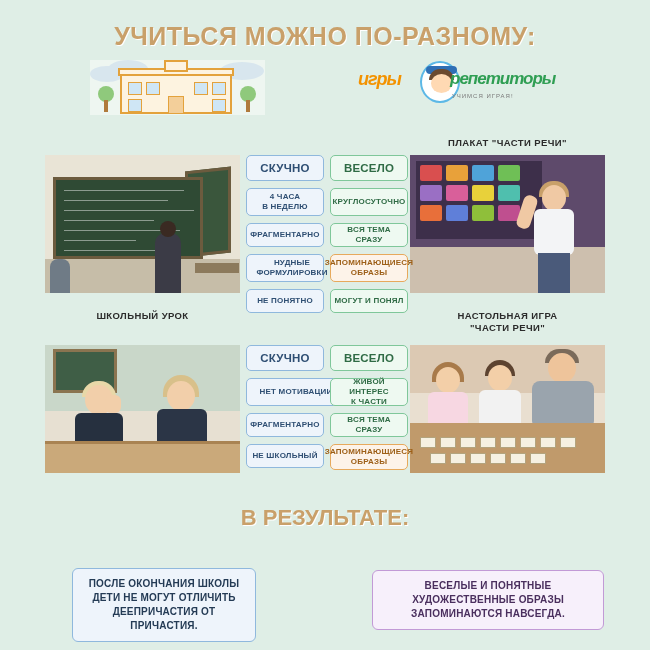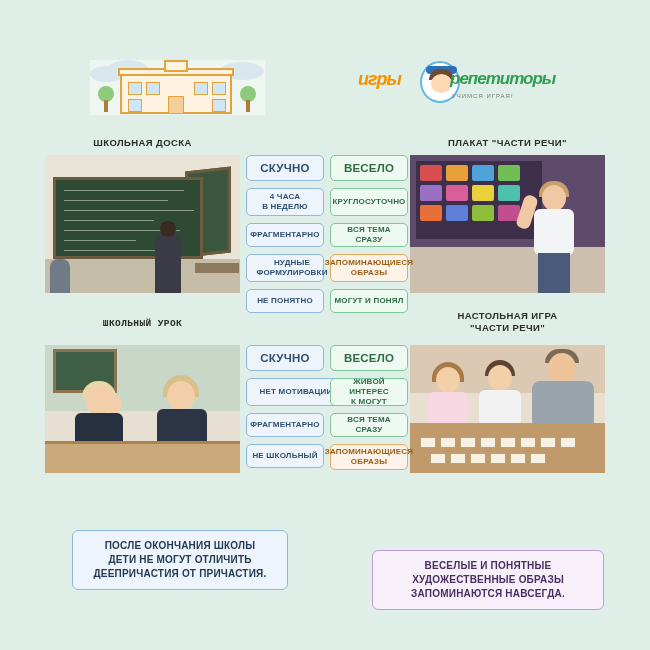--- a/index.html
+++ b/index.html
@@ -187,21 +187,21 @@
   }
   .res-box {
     position: absolute;
     border-radius: 6px;
     text-align: center;
     font-size: 10px; font-weight: bold;
     line-height: 14px;
     padding: 8px 6px;
     letter-spacing: 0.2px;
   }
-  .res-left { left: 72px; top: 530px; width: 216px; background:#eef4fb; border:1.5px solid #8fb8dd; color:#243b55; }
+  .res-left { left: 72px; top: 568px; width: 184px; background:#eef4fb; border:1.5px solid #8fb8dd; color:#243b55; }
   .res-right { left: 372px; top: 550px; width: 232px; background:#f7f0fb; border:1.5px solid #c29ad6; color:#4a2f5e; }
   
   .footer {
     position: absolute;
     left: 0; bottom: 0; width: 650px; height: 52px;
     background: #ffffff;
   }
   .footer-note {
     position: absolute; right: 14px; top: -16px;
     font-size: 11px; color: #2b2b2b;
@@ -213,20 +213,21 @@
   }
   .otzyv-logo .pro { color: #6fbf44; }
   .otzyv-mark { position: absolute; right: 176px; top: 10px; width: 34px; height: 30px; }
   .om { position:absolute; border-radius: 3px; }
 </style>
 </head>
 <body>
 
 <div class="page">
 
+  <div class="main-title">УЧИТЬСЯ МОЖНО ПО-РАЗНОМУ:</div>
 
   <div class="school-img">
     <div class="cloud" style="left:0px; top:6px; width:34px; height:16px;"></div>
     <div class="cloud" style="left:18px; top:0px; width:40px; height:18px;"></div>
     <div class="cloud" style="left:130px; top:2px; width:44px; height:18px;"></div>
     <div class="bld-roof"></div>
     <div class="bld-tower"></div>
     <div class="bld-body"></div>
     <div class="win" style="left:38px; top:22px;"></div>
     <div class="win" style="left:56px; top:22px;"></div>
@@ -249,23 +250,22 @@
     <div class="logo-igry">игры</div>
     <div class="logo-kid">
       <div class="cap"></div>
         <div class="hair"></div>
         <div class="face"></div>
     </div>
     <div class="logo-rep">репетиторы</div>
     <div class="logo-sub">УЧИМСЯ ИГРАЯ!</div>
   </div>
 
-  <div class="caption" style="left:45px; top:137px; width:195px;">ШКОЛЬНАЯ ДОСКА</div>
   <div class="caption" style="left:410px; top:137px; width:195px;">ПЛАКАТ "ЧАСТИ РЕЧИ"</div>
-  <div class="caption" style="left:45px; top:318px; width:195px;font-family:Liberation Mono, monospace;">ШКОЛЬНЫЙ УРОК</div>
+  <div class="caption" style="left:45px; top:310px; width:195px;">ШКОЛЬНЫЙ УРОК</div>
   <div class="caption" style="left:410px; top:310px; width:195px; white-space:pre-line;">НАСТОЛЬНАЯ ИГРА
 "ЧАСТИ РЕЧИ"</div>
 
   <div class="photo ph-board">
     <div class="board-floor"></div>
     <div class="board-green2"></div>
     <div class="board-green">
       <div class="chalkline" style="left:8px; top:10px; width:120px;"></div>
       <div class="chalkline" style="left:8px; top:20px; width:104px;"></div>
       <div class="chalkline" style="left:8px; top:30px; width:130px;"></div>
@@ -377,31 +377,32 @@
     <div class="cell blue" style="left:246px; top:289px; width:78px; height:24px; white-space:pre-line;">НЕ ПОНЯТНО</div>
     <div class="cell green" style="left:330px; top:289px; width:78px; height:24px; white-space:pre-line;">МОГУТ И ПОНЯЛ</div>
   </div>
 
   <div class="cmp">
     <div class="cell head blue" style="left:246px; top:345px; width:78px; height:26px;">СКУЧНО</div>
     <div class="cell head green" style="left:330px; top:345px; width:78px; height:26px;">ВЕСЕЛО</div>
 
     <div class="cell blue" style="left:246px; top:378px; width:100px; height:28px; white-space:pre-line;">НЕТ МОТИВАЦИИ</div>
     <div class="cell green" style="left:330px; top:378px; width:78px; height:28px; white-space:pre-line;">ЖИВОЙ ИНТЕРЕС
-К МОГУТ</div>
+К ЧАСТИ</div>
 
     <div class="cell blue" style="left:246px; top:413px; width:78px; height:24px; white-space:pre-line;">ФРАГМЕНТАРНО</div>
     <div class="cell green" style="left:330px; top:413px; width:78px; height:24px; white-space:pre-line;">ВСЯ ТЕМА СРАЗУ</div>
 
     <div class="cell blue" style="left:246px; top:444px; width:78px; height:24px; white-space:pre-line;">НЕ ШКОЛЬНЫЙ</div>
     <div class="cell orange" style="left:330px; top:444px; width:78px; height:26px; white-space:pre-line;">ЗАПОМИНАЮЩИЕСЯ
 ОБРАЗЫ</div>
   </div>
 
+  <div class="result-title">В РЕЗУЛЬТАТЕ:</div>
   <div class="res-box res-left" style="white-space:pre-line;">ПОСЛЕ ОКОНЧАНИЯ ШКОЛЫ
 ДЕТИ НЕ МОГУТ ОТЛИЧИТЬ
 ДЕЕПРИЧАСТИЯ ОТ ПРИЧАСТИЯ.</div>
-  <div class="res-box res-right" style="white-space:pre-line;">ВЕСЕЛЫЕ И ПОНЯТНЫЕ
+  <div class="res-box res-right" style="white-space:pre-line;margin-top:20px;">ВЕСЕЛЫЕ И ПОНЯТНЫЕ
 ХУДОЖЕСТВЕННЫЕ ОБРАЗЫ
 ЗАПОМИНАЮТСЯ НАВСЕГДА.</div>
 
 
 </div>
 
 </body></html>

